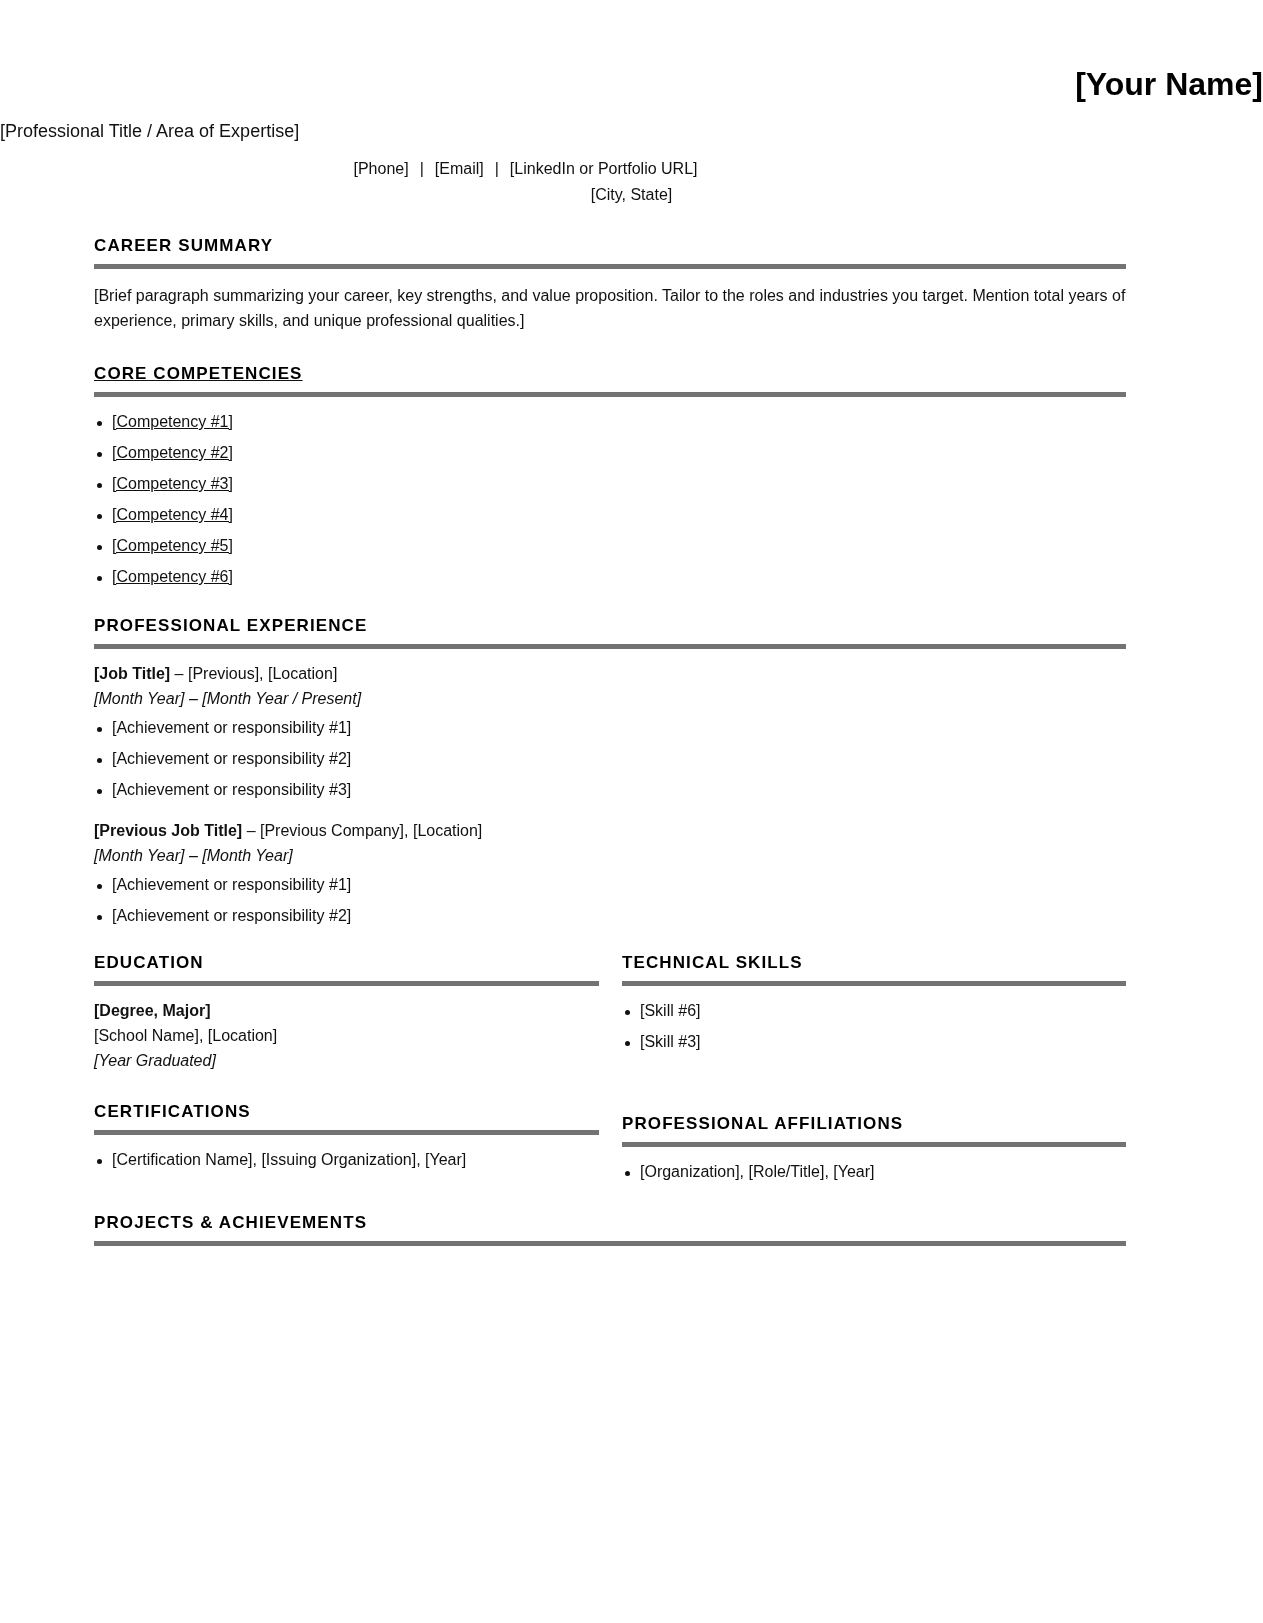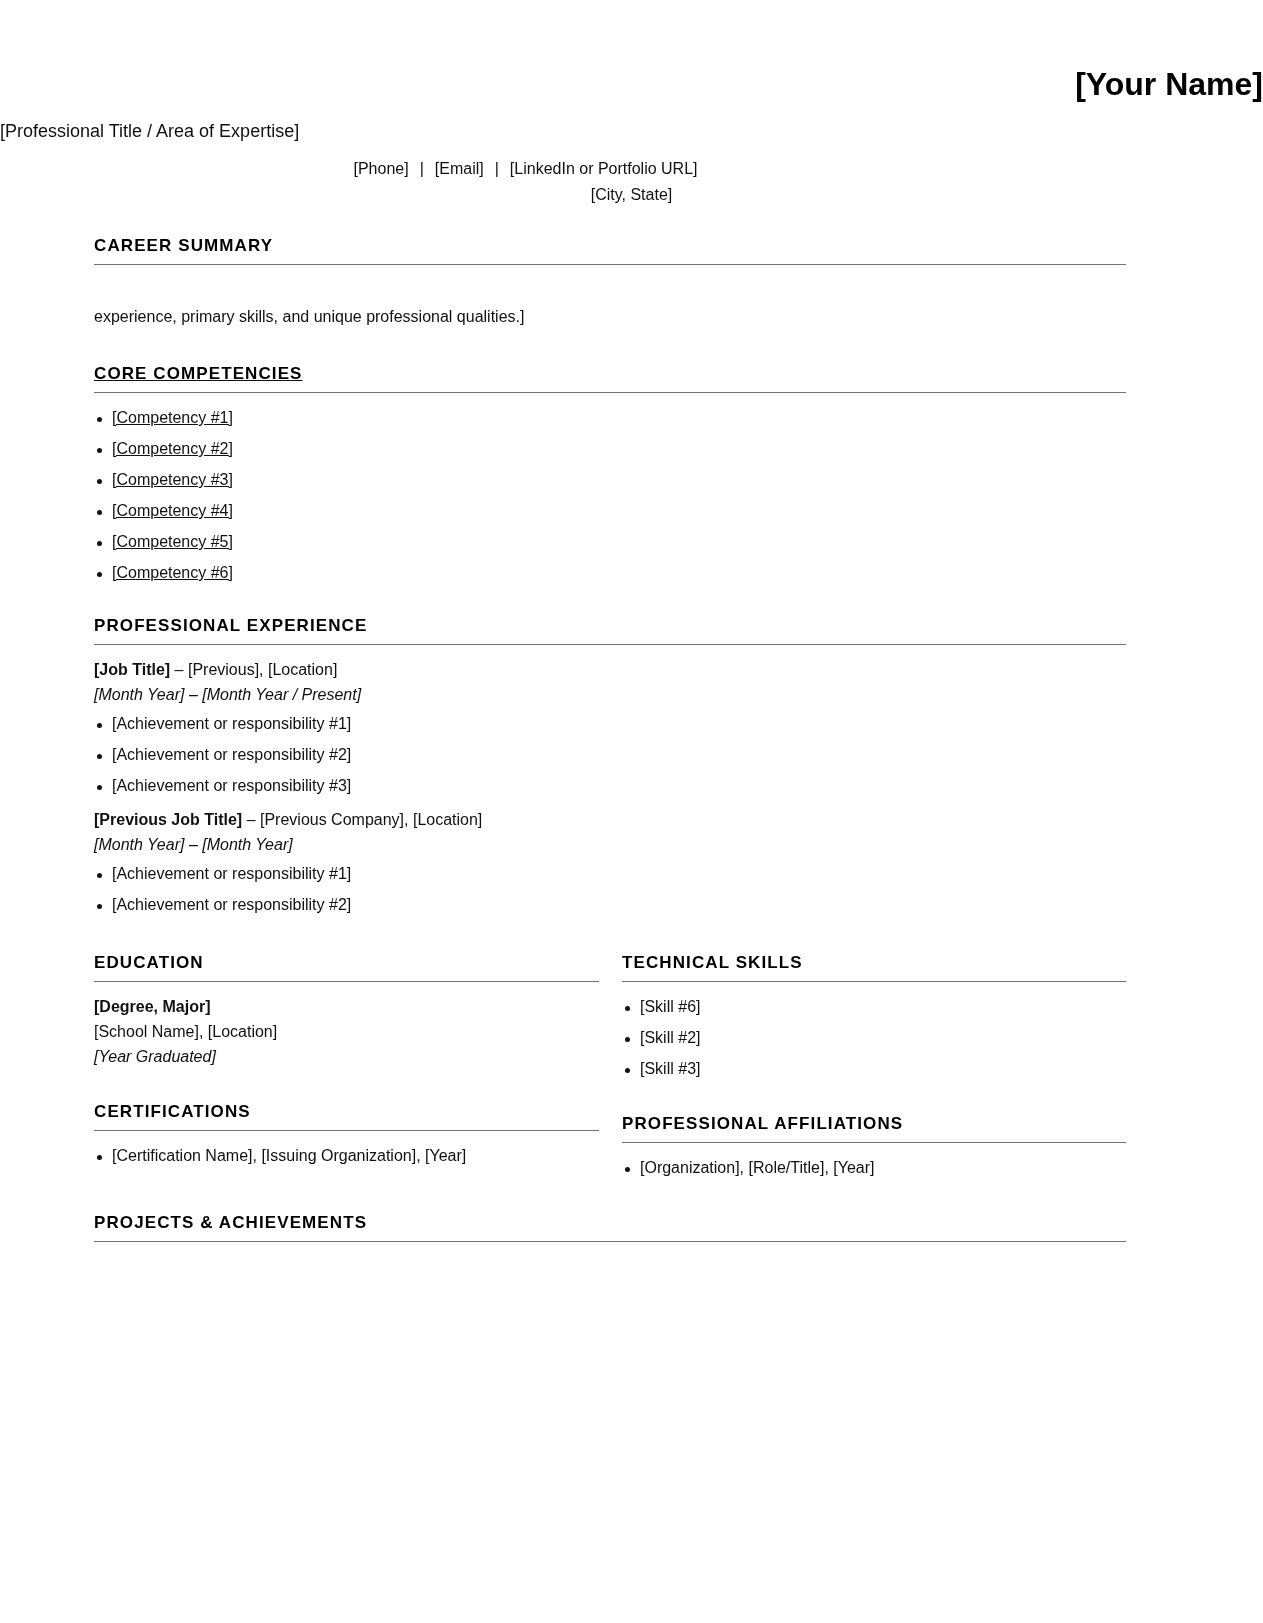--- a/index.html
+++ b/index.html
@@ -24,21 +24,21 @@
   }
   .contact .sep { margin: 0 11px; }
   .location {
     position: absolute; left: 0; width: 1263px; top: 184px;
     font-size: 16px; text-align: center; line-height: 22px;
   }
   .section { position: absolute; }
   .section h2 {
     font-size: 17px; font-weight: bold; letter-spacing: 1.1px;
     margin: 0; padding-bottom: 7px; line-height: 22px; color: #000;
-    border-bottom: 1px solid #737373;
+    border-bottom: 5px solid #737373;
   }
   .section p { margin: 0; line-height: 25px; }
   ul { margin: 0; padding: 0; list-style: none; }
   ul li { position: relative; padding-left: 18px; line-height: 22px; height: 31px; }
   ul li::before {
     content: ""; position: absolute; left: 3px; top: 10px;
     width: 5px; height: 5px; border-radius: 50%; background: #111;
   }
   .job-line { line-height: 25px; }
   .job-dates { font-style: italic; line-height: 25px; }
@@ -52,21 +52,21 @@
   <h1 class="name">[Your Name]</h1>
   <div class="title">[Professional Title / Area of Expertise]</div>
   <div class="contact">
     <span>[Phone]</span><span class="sep">|</span><span>[Email]</span><span class="sep">|</span><span>[LinkedIn or Portfolio URL]</span>
   </div>
   <div class="location">[City, State]</div>
 
   <div class="section" style="left:94px; top:235px; width:1032px;">
     <h2>CAREER SUMMARY</h2>
     <p style="margin-top:14px;">
-      <br>
+      <span>[Brief paragraph summarizing your career, key strengths, and value proposition. Tailor to the roles and industries you target. Mention total years of</span><br>
       <span>experience, primary skills, and unique professional qualities.]</span>
     </p>
   </div>
 
   <div class="section" style="left:94px; top:363px; width:1032px;text-decoration:underline;">
     <h2>CORE COMPETENCIES</h2>
     <ul style="margin-top:14px;">
       <li>[Competency #1]</li>
       <li>[Competency #2]</li>
       <li>[Competency #3]</li>
@@ -80,21 +80,21 @@
     <h2>PROFESSIONAL EXPERIENCE</h2>
     <div style="margin-top:12px;">
       <div class="job-line"><b>[Job Title]</b><span> – [Previous], [Location]</span></div>
       <div class="job-dates">[Month Year] – [Month Year / Present]</div>
       <ul style="margin-top:6px;">
         <li>[Achievement or responsibility #1]</li>
         <li>[Achievement or responsibility #2]</li>
         <li>[Achievement or responsibility #3]</li>
       </ul>
     </div>
-    <div style="margin-top:1px;">
+    <div style="margin-top:8px;">
       <div class="job-line"><b>[Previous Job Title]</b><span> – [Previous Company], [Location]</span></div>
       <div class="job-dates">[Month Year] – [Month Year]</div>
       <ul style="margin-top:6px;">
         <li>[Achievement or responsibility #1]</li>
         <li>[Achievement or responsibility #2]</li>
       </ul>
     </div>
   </div>
 
   <div class="section" style="left:94px; top:952px; width:505px;">
@@ -103,21 +103,20 @@
       <div class="job-line"><b>[Degree, Major]</b></div>
       <div class="job-line">[School Name], [Location]</div>
       <div class="job-dates">[Year Graduated]</div>
     </div>
   </div>
 
   <div class="section" style="left:622px; top:952px; width:504px;">
     <h2>TECHNICAL SKILLS</h2>
     <ul style="margin-top:14px;">
       <li>[Skill #6]</li>
-      <li>[Skill #2]</li>
       <li>[Skill #3]</li>
     </ul>
   </div>
 
   <div class="section" style="left:94px; top:1101px; width:505px;">
     <h2>CERTIFICATIONS</h2>
     <ul style="margin-top:14px;">
       <li>[Certification Name], [Issuing Organization], [Year]</li>
     </ul>
   </div>

